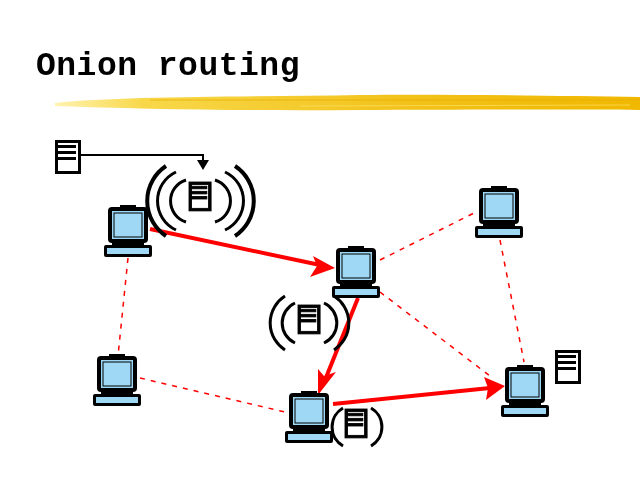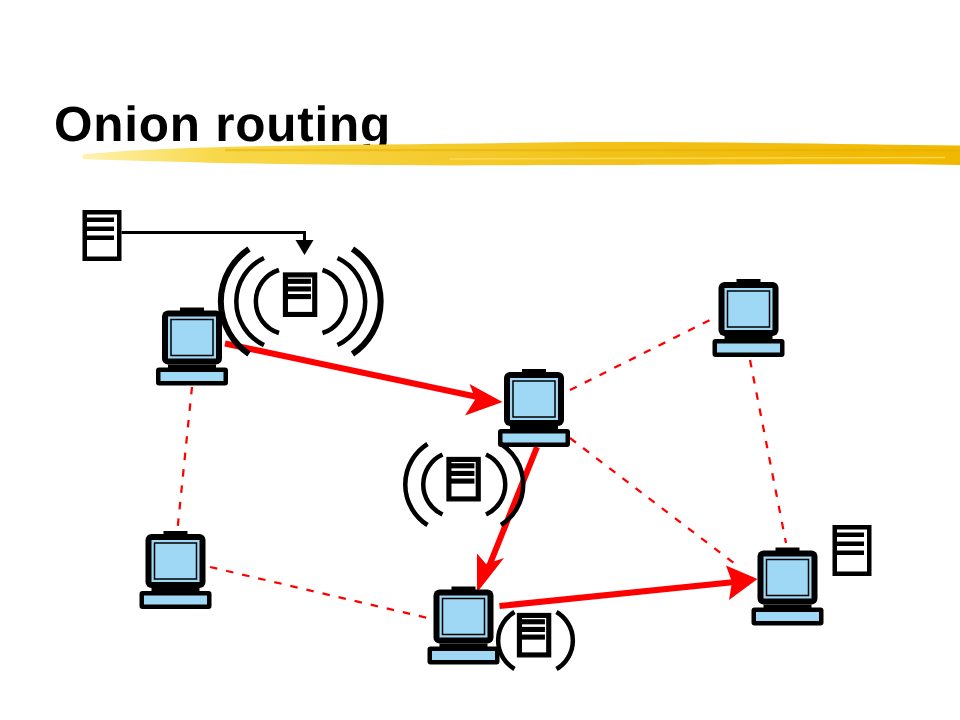--- a/index.html
+++ b/index.html
@@ -1,17 +1,17 @@
 <!DOCTYPE html>
 <html><head>
 <meta charset="utf-8">
 <style>
   html, body { margin:0; padding:0; background:#ffffff; }
   body { width:640px; height:480px; position:relative; overflow:hidden; font-family:"Liberation Sans", sans-serif; }
-  #title { position:absolute; left:36px; top:64px; font-family:Liberation Sans, sans-serif; font-weight:bold; font-size:33px; color:#000; letter-spacing:0.5px; margin:0; }
+  #title { position:absolute; left:36px; top:48px; font-family:Liberation Mono, monospace; font-weight:bold; font-size:33px; color:#000; letter-spacing:0.5px; margin:0; }
   #stage { position:absolute; left:0; top:0; }
 </style>
 </head>
 <body>
 
 <h1 id="title">Onion routing</h1>
 
 <svg id="stage" width="640" height="480" viewBox="0 0 640 480">
   <defs>
     <linearGradient id="brushGrad" x1="0" y1="0" x2="1" y2="0">

